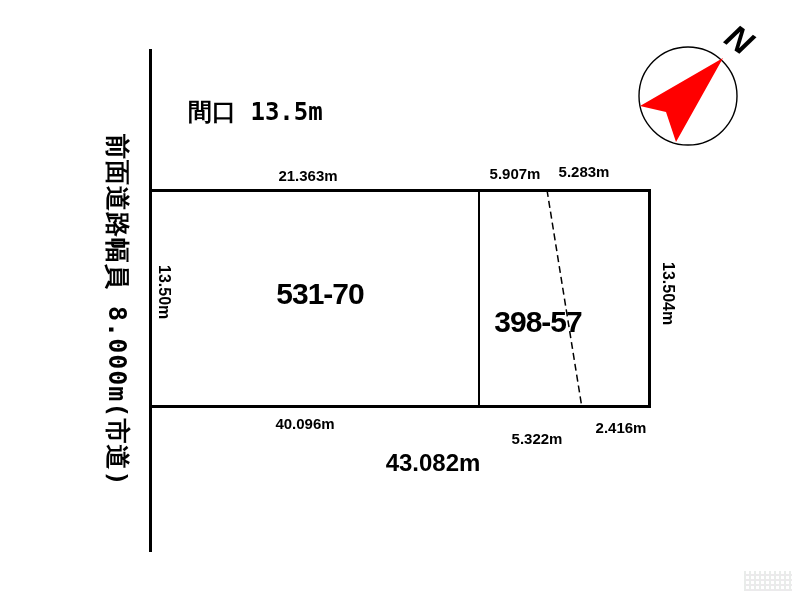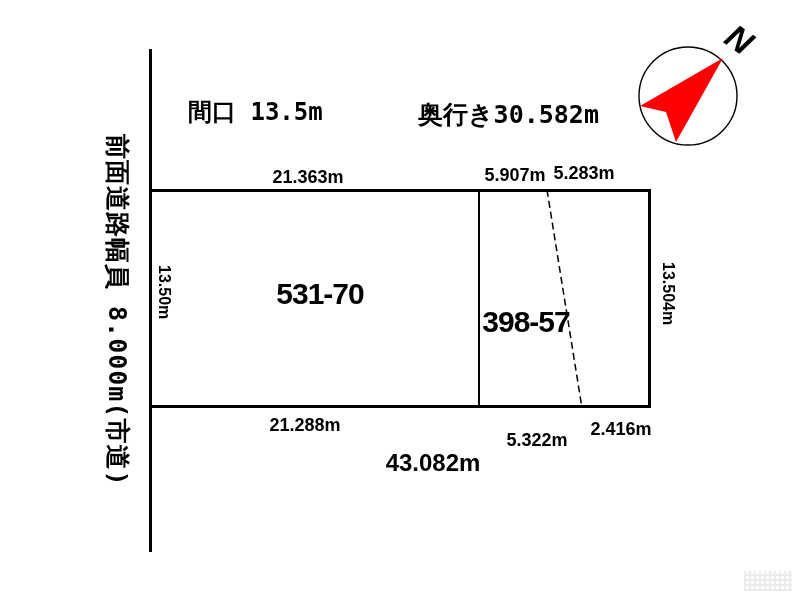--- a/index.html
+++ b/index.html
@@ -5,21 +5,21 @@
   html,body{margin:0;padding:0;background:#fff;}
   .canvas{
     position:relative;width:800px;height:600px;background:#ffffff;
     font-family:"Liberation Sans",sans-serif;color:#000;overflow:hidden;
   }
   .line{position:absolute;background:#000;}
   .lbl{position:absolute;font-weight:bold;white-space:nowrap;line-height:1.15;}
   .center{transform:translateX(-50%);}
   .jp{font-family:"DejaVu Sans Mono","Liberation Sans",monospace;}
   .rot90{transform:rotate(90deg);transform-origin:0 0;}
-  .dim{font-size:18px;}
+  .dim{font-size:15px;}
   .dim-rot{font-size:16px;}
   .parcel{font-size:30px;letter-spacing:-1px;transform:translateX(-50%);}
   .plot{
     position:absolute;left:149px;top:189px;width:502px;height:219px;
     border:3px solid #000;box-sizing:border-box;background:#fff;
   }
   .overlay-svg{position:absolute;left:149px;top:189px;width:502px;height:219px;}
   .compass-svg{position:absolute;left:628px;top:33px;width:135px;height:120px;}
   .north{
     position:absolute;left:727px;top:20px;font-size:34px;font-weight:bold;
@@ -40,44 +40,43 @@
 </head>
 <body>
 
 <div class="canvas">
 
   <div class="line" style="left:149px;top:49px;width:3px;height:503px;"></div>
 
   <div class="lbl jp rot90 road-label">前面道路幅員 8.000m(市道)</div>
 
   <div class="lbl jp frontage">間口 13.5m</div>
-  <div class="lbl jp depth">奥行き30.582m</div>
 
   <svg class="compass-svg" viewBox="0 0 135 120">
     <circle cx="60" cy="63" r="49" fill="none" stroke="#000" stroke-width="1.4"></circle>
     <polygon points="95,25 12,73 38,79 48,109" fill="#ff0000"></polygon>
   </svg>
   <div class="north">N</div>
 
   <div class="plot"></div>
 
   <div class="line" style="left:478px;top:192px;width:2px;height:213px;"></div>
 
   <svg class="overlay-svg" viewBox="0 0 502 219">
     <line x1="398" y1="1" x2="433" y2="219" stroke="#000" stroke-width="1.5" stroke-dasharray="7,4"></line>
   </svg>
 
   <div class="lbl parcel" style="left:320px;top:277px;">531-70</div>
-  <div class="lbl parcel" style="left:526px;top:305px;">398-57</div>
+  <div class="lbl parcel" style="left:538px;top:305px;">398-57</div>
 
   <div class="lbl dim center" style="left:308px;top:167px;">21.363m</div>
   <div class="lbl dim center" style="left:515px;top:165px;">5.907m</div>
   <div class="lbl dim center" style="left:584px;top:163px;">5.283m</div>
 
-  <div class="lbl dim center" style="left:305px;top:415px;">21.288m</div>
+  <div class="lbl dim center" style="left:305px;top:415px;">40.096m</div>
   <div class="lbl dim center" style="left:537px;top:414px;margin-top:16px;">5.322m</div>
   <div class="lbl dim center" style="left:621px;top:419px;">2.416m</div>
 
   <div class="lbl dim-rot rot90" style="left:173px;top:265px;">13.50m</div>
   <div class="lbl dim-rot rot90" style="left:677px;top:262px;">13.504m</div>
 
   <div class="lbl total center" style="left:433px;top:449px;">43.082m</div>
 
   <div class="watermark"></div>
 

